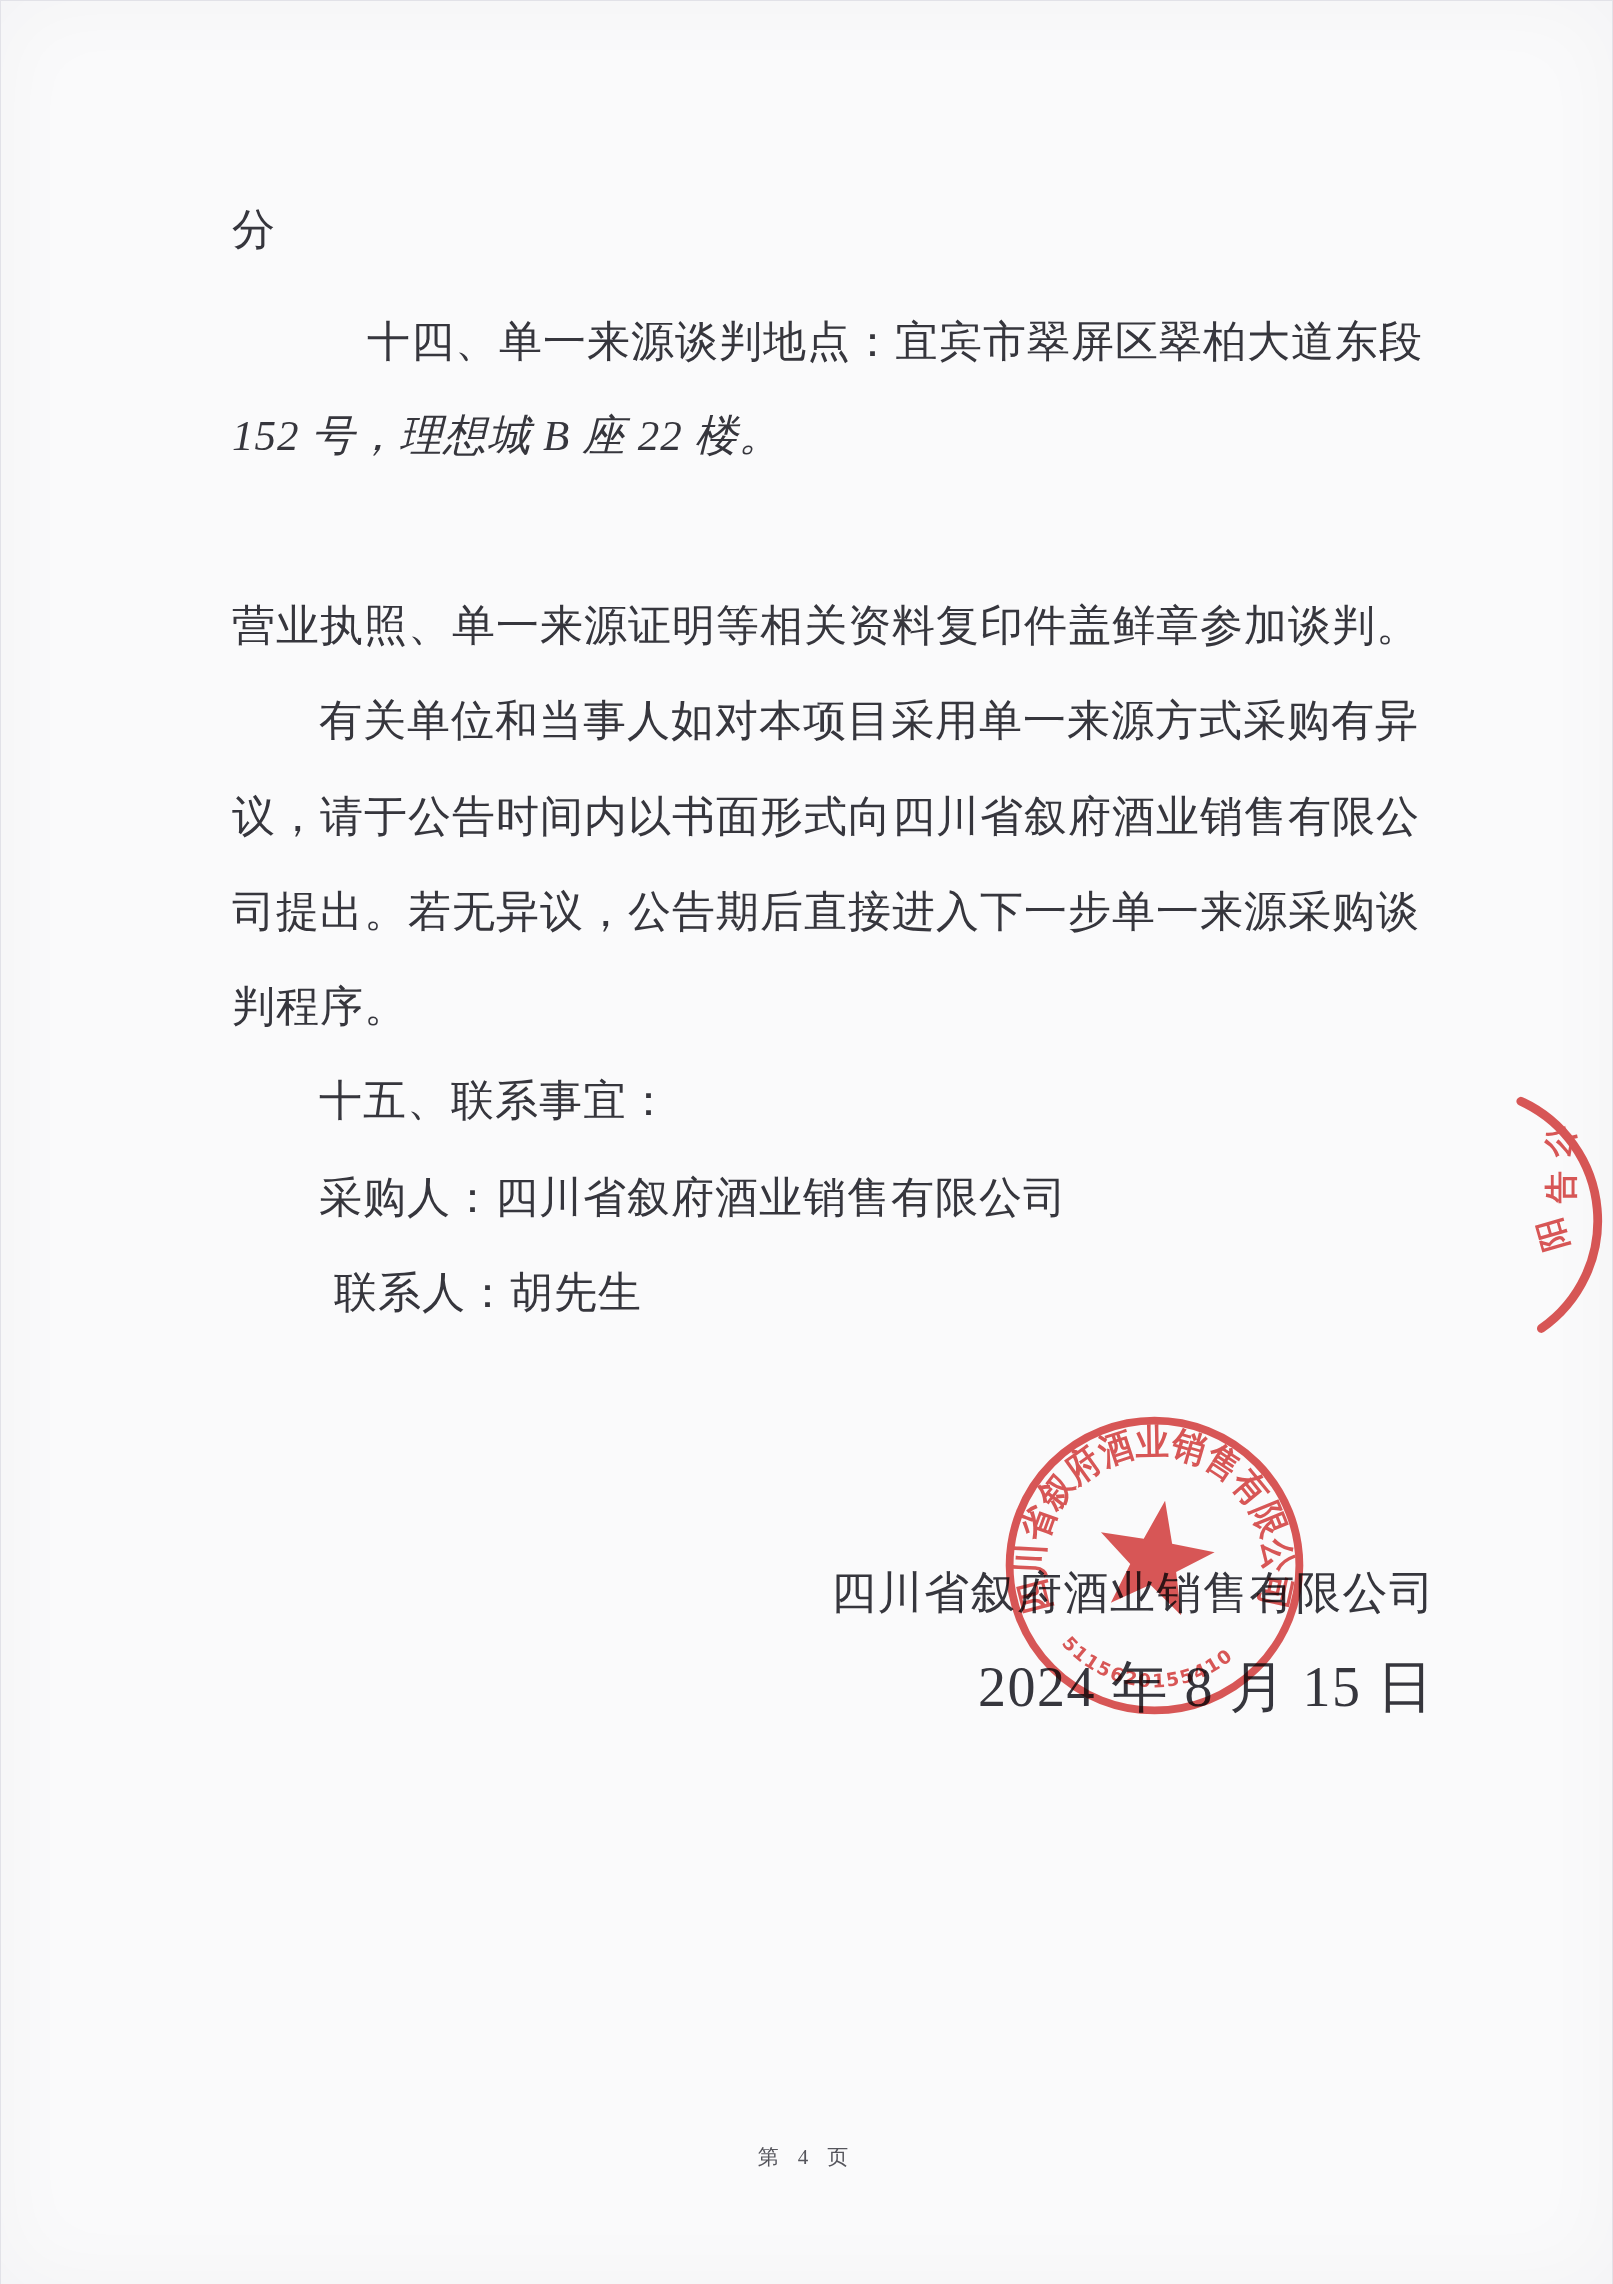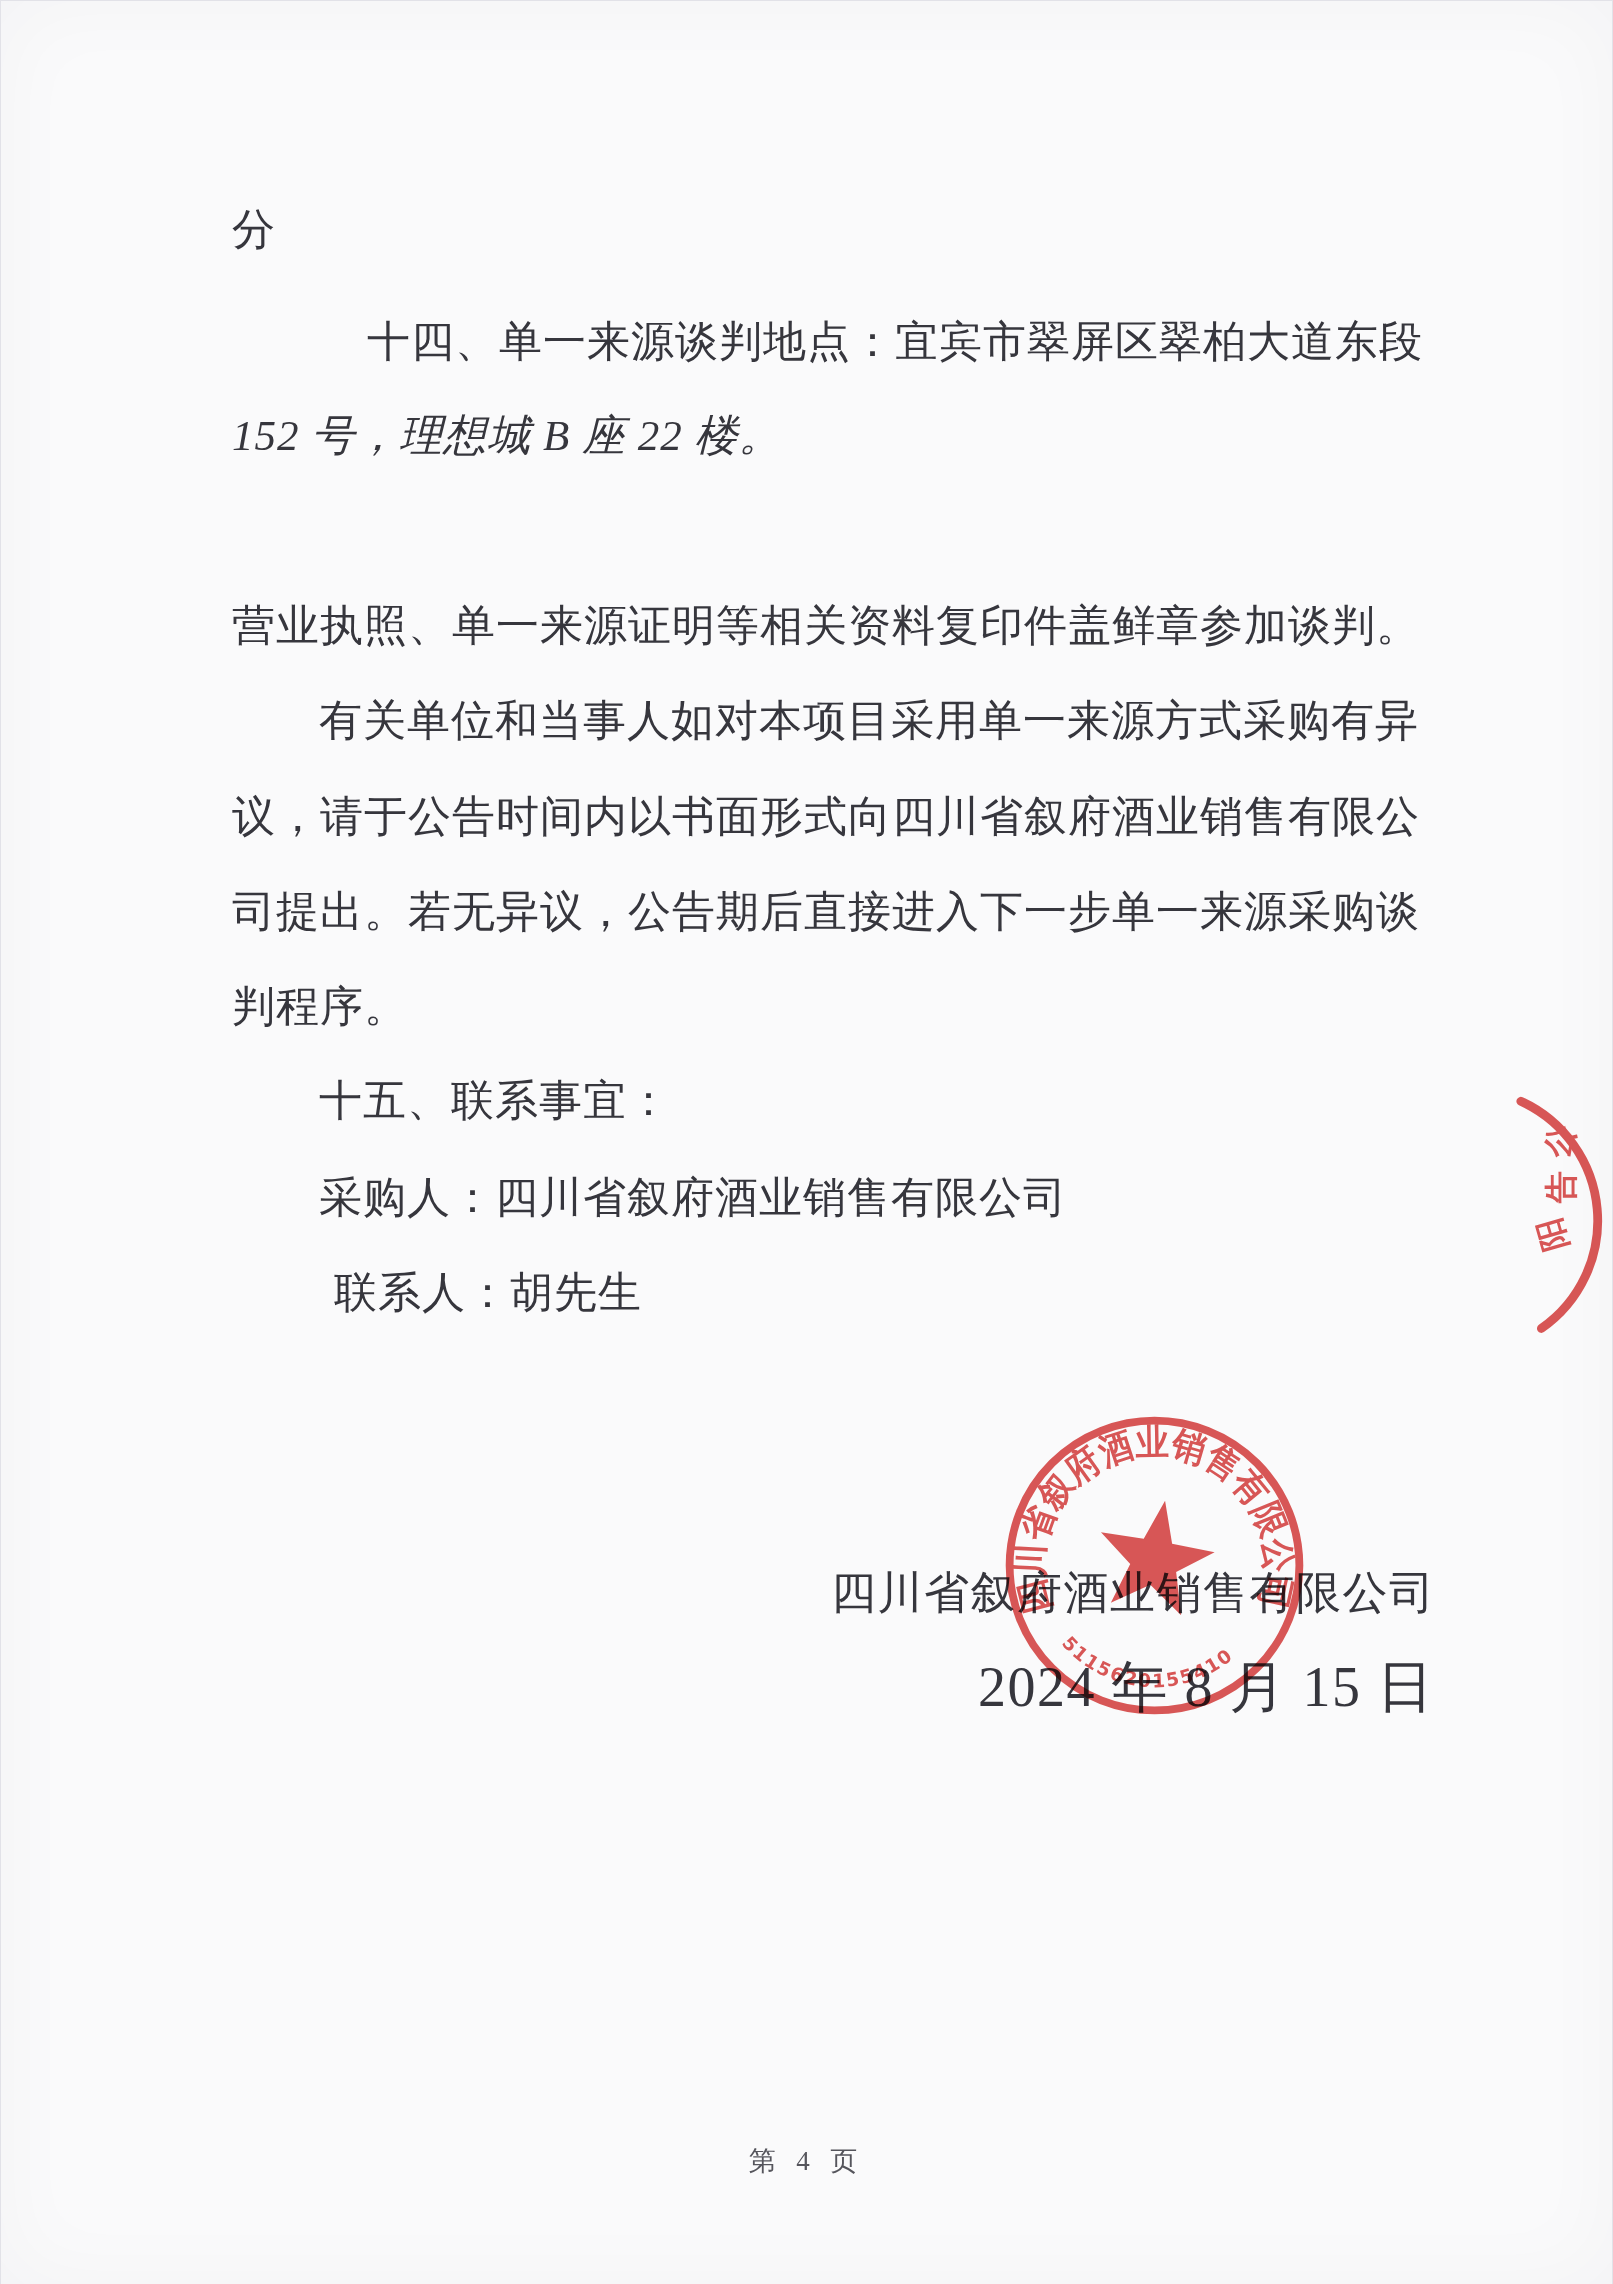--- a/index.html
+++ b/index.html
@@ -24,21 +24,21 @@
     font-size:45px;
     line-height:49px;
     letter-spacing:1.5px;
     color:#36363d;
     white-space:nowrap;
   }
   .footer-line{
     position:absolute;
     left:0;right:0;
     text-align:center;
-    font-size:27px;
+    font-size:21px;
     letter-spacing:6.9px;
     color:#55555c;
   }
   .seal-svg{
     position:absolute;
     mix-blend-mode:multiply;
     opacity:0.88;
   }
   .seal-company{
     font-family:"Liberation Serif","DejaVu Serif",serif;

